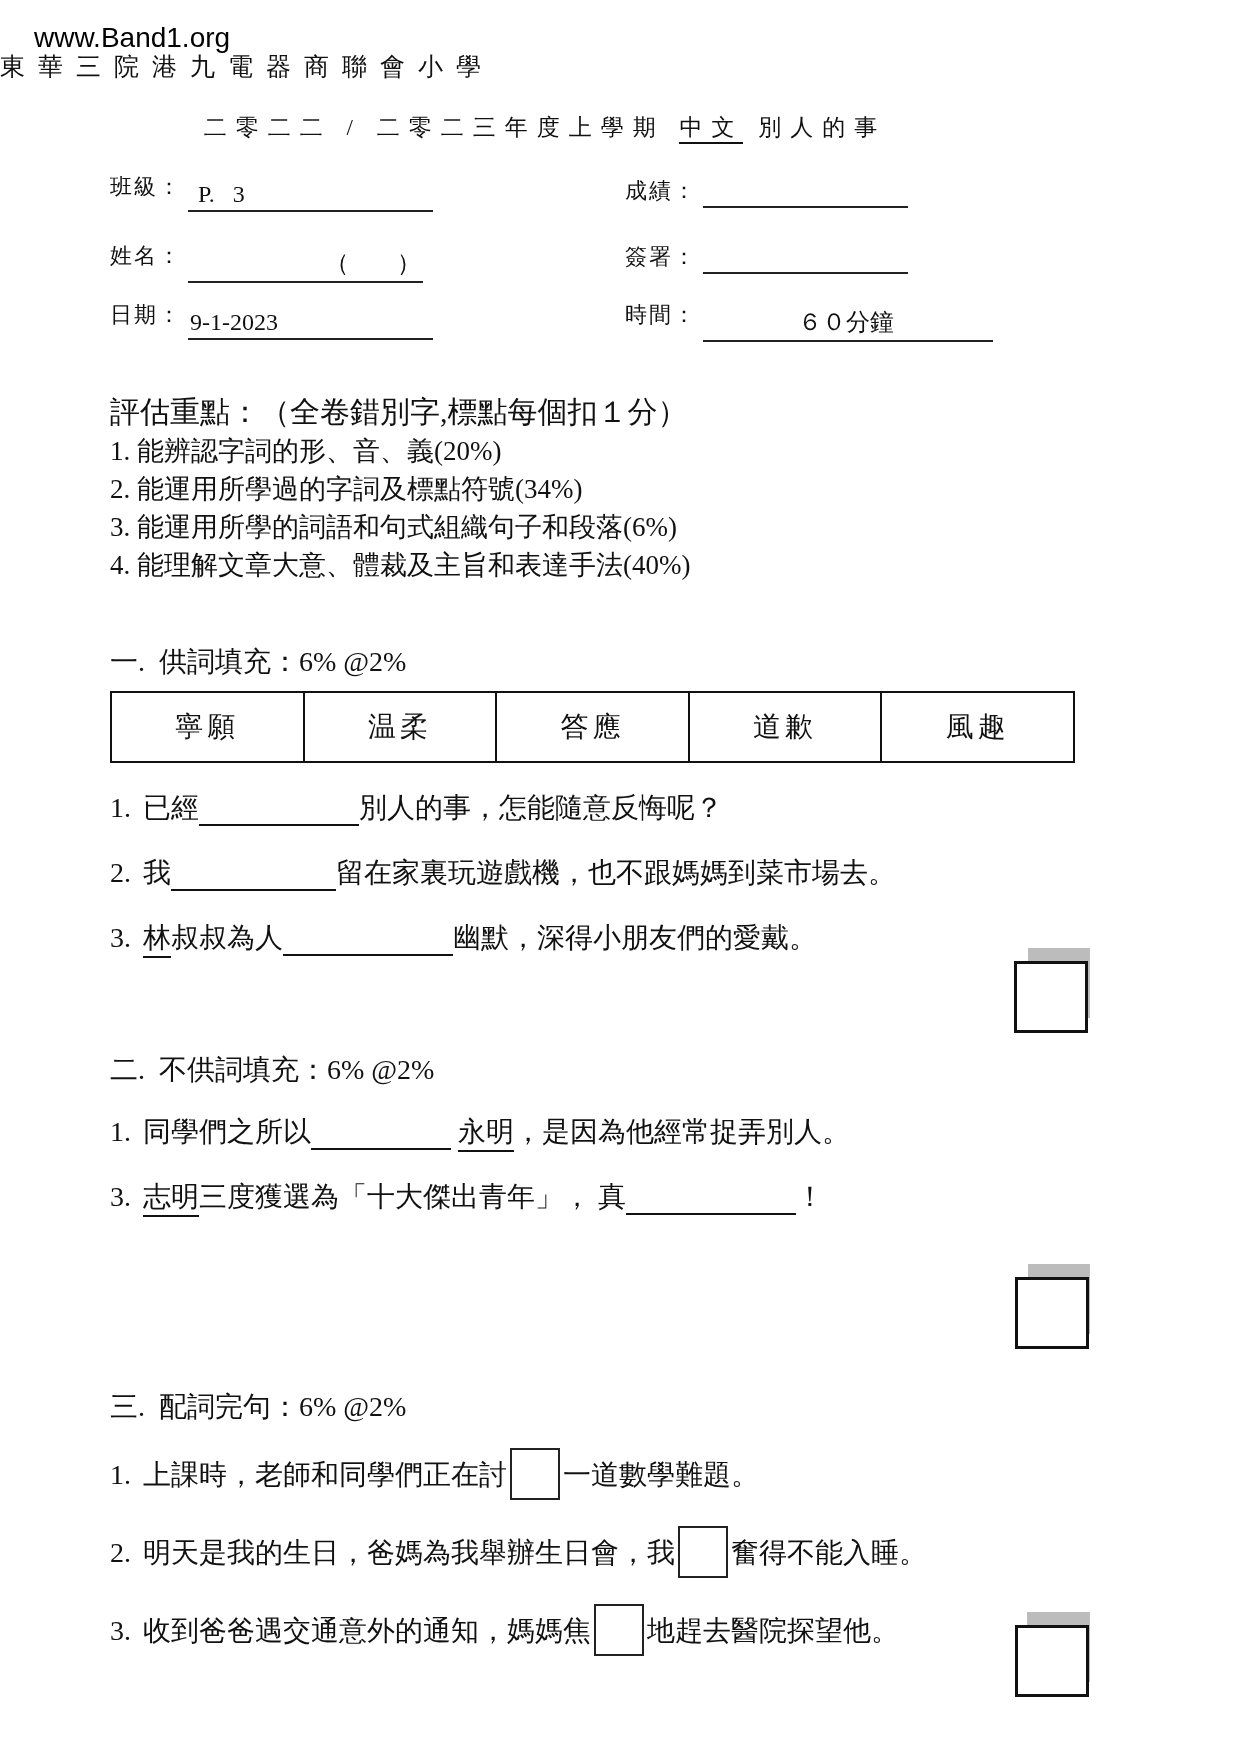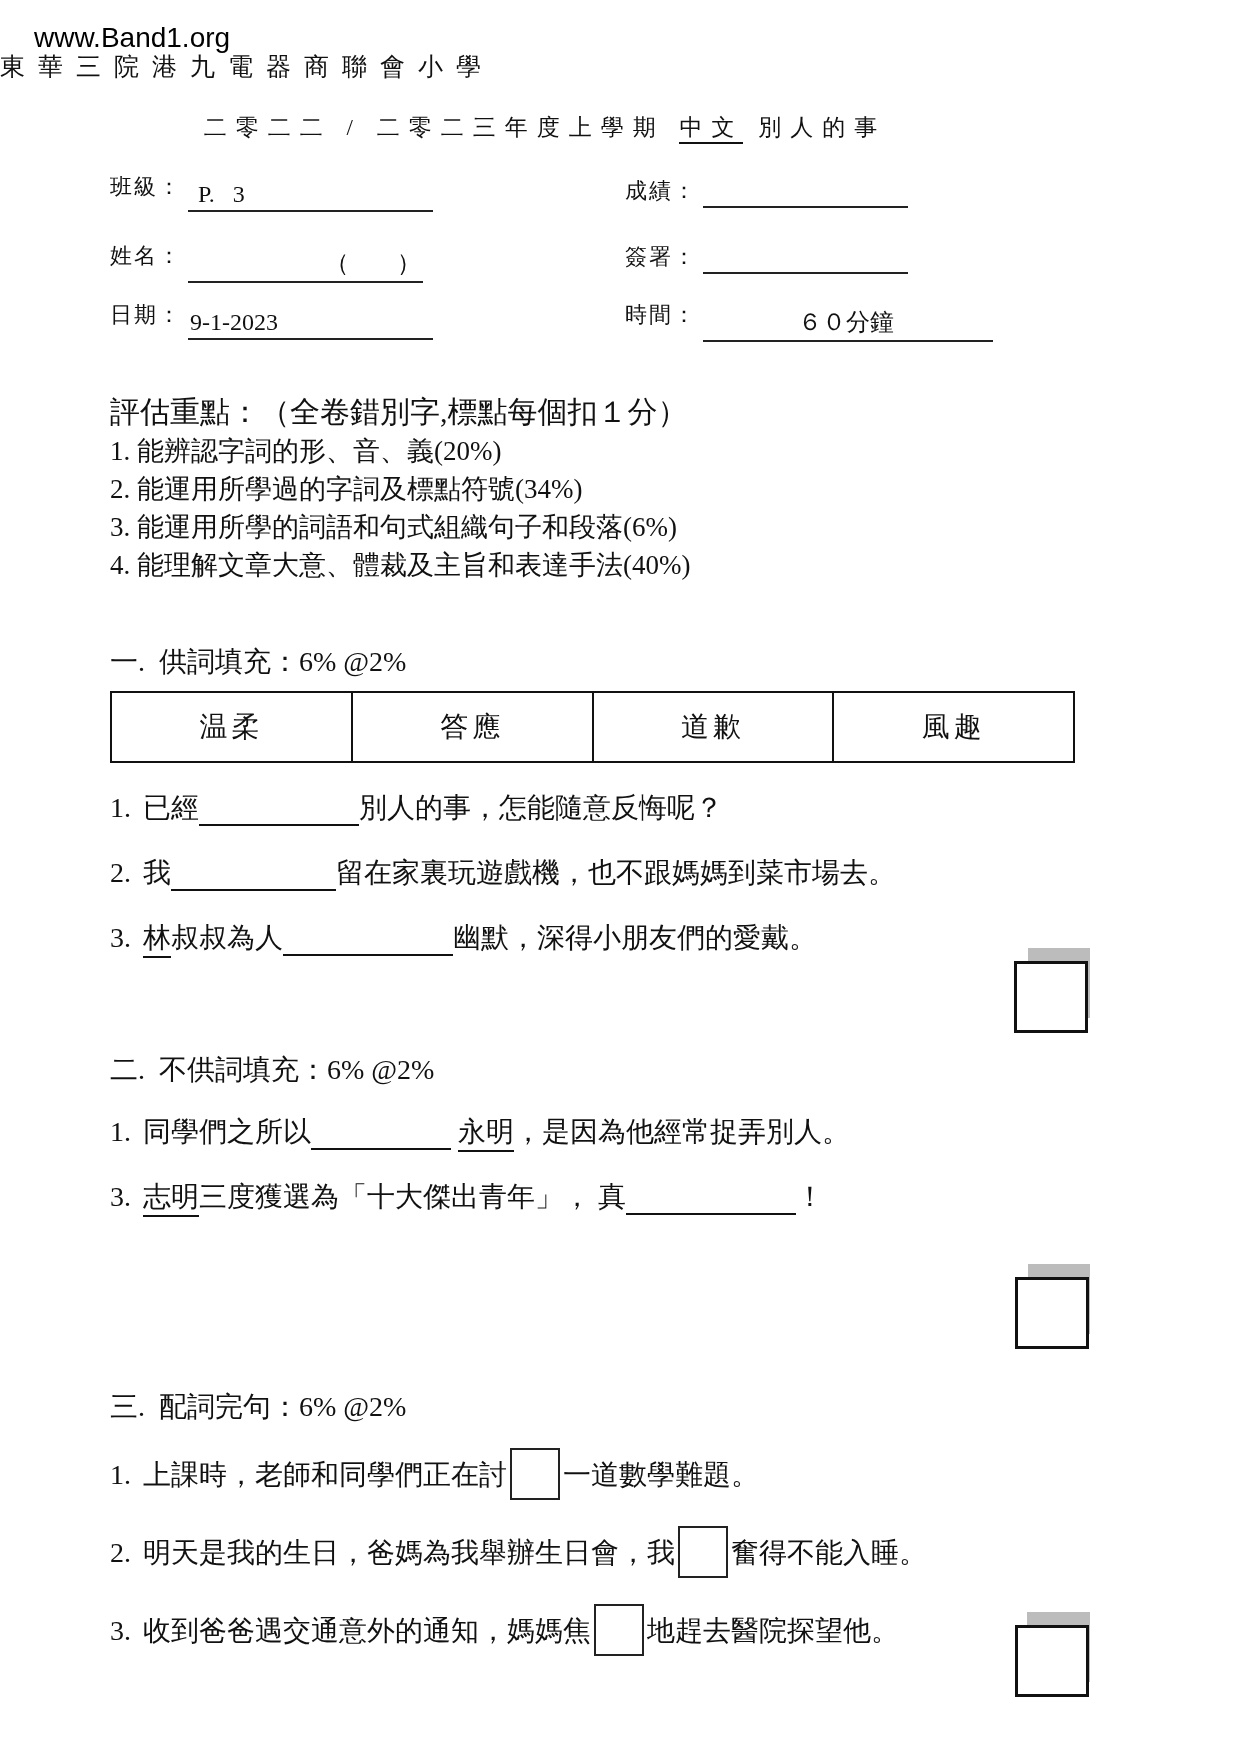--- a/index.html
+++ b/index.html
@@ -115,20 +115,21 @@
     <div class="notes-head">評估重點：（全卷錯別字,標點每個扣１分）</div>
     <div class="note-item">1. 能辨認字詞的形、音、義(20%)</div>
     <div class="note-item">2. 能運用所學過的字詞及標點符號(34%)</div>
     <div class="note-item">3. 能運用所學的詞語和句式組織句子和段落(6%)</div>
     <div class="note-item">4. 能理解文章大意、體裁及主旨和表達手法(40%)</div>
   </div>
 
   <div class="section" style="top:645px;">
     <div class="sec-title">一.  供詞填充：6% @2%</div>
     <div class="word-bank">
+        <div class="wb-cell">寧願</div>
         <div class="wb-cell">温柔</div>
         <div class="wb-cell">答應</div>
         <div class="wb-cell">道歉</div>
         <div class="wb-cell">風趣</div>
       </div>
     <div>
         <div class="q-line"><span class="q-num">1.</span><span>已經</span><span class="blank" style="width: 160px;"></span><span>別人的事，怎能隨意反悔呢？</span></div>
         <div class="q-line"><span class="q-num">2.</span><span>我</span><span class="blank" style="width: 165px;"></span><span>留在家裏玩遊戲機，也不跟媽媽到菜市場去。</span></div>
         <div class="q-line"><span class="q-num">3.</span><span class="u">林</span><span>叔叔為人</span><span class="blank" style="width: 170px;"></span><span>幽默，深得小朋友們的愛戴。</span></div>
       </div>

